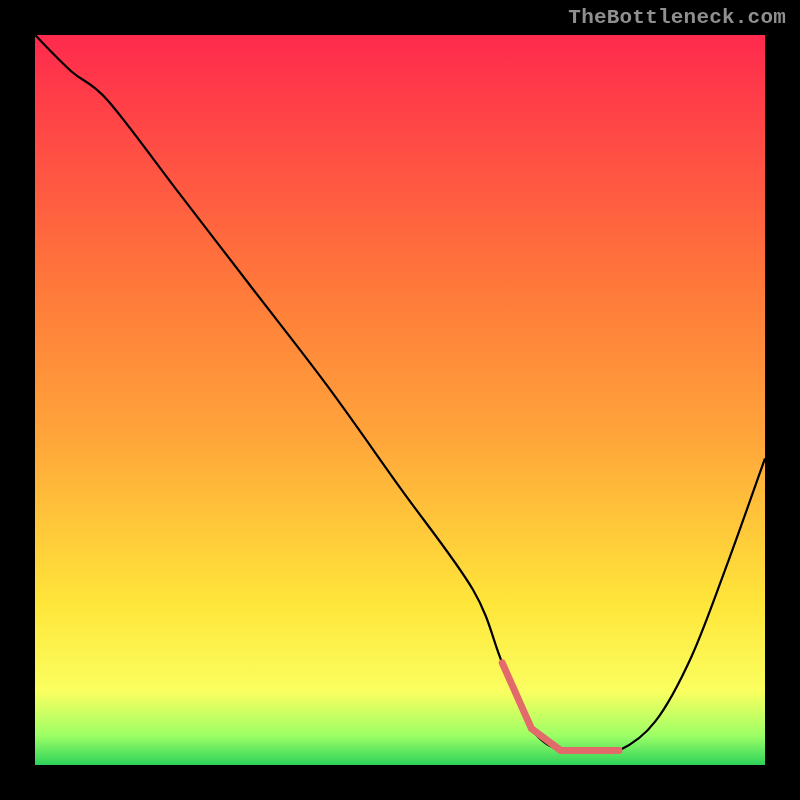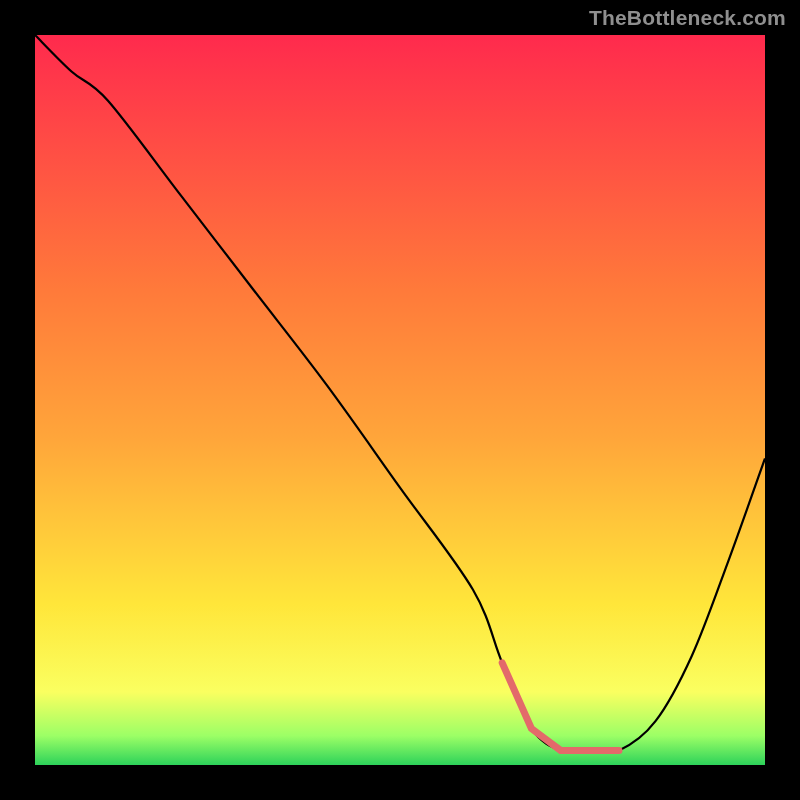--- a/index.html
+++ b/index.html
@@ -38,21 +38,21 @@
     left: 0;
     top: 0;
     width: 100%;
     height: 100%;
     pointer-events: none;
   }
   .watermark {
     position: absolute;
     top: 6px;
     right: 14px;
-    font-family: Liberation Sans, sans-serif;
+    font-family: Liberation Mono, monospace;
     font-size: 21px;
     font-weight: 600;
     color: #8f8f8f;
     letter-spacing: 0.2px;
   }
 </style>
 </head>
 <body>
 
 <div class="frame">

